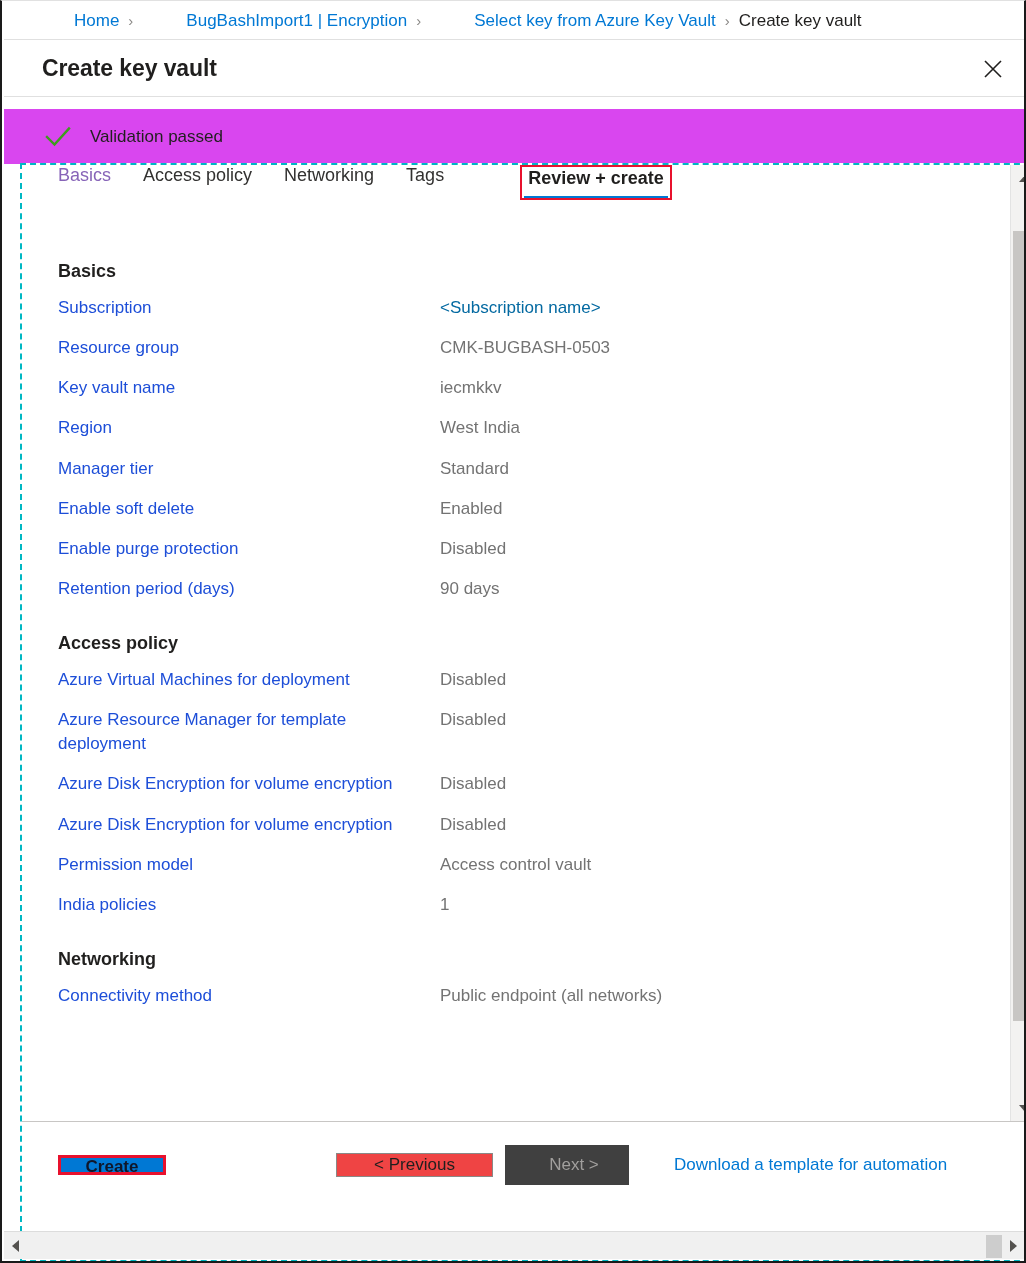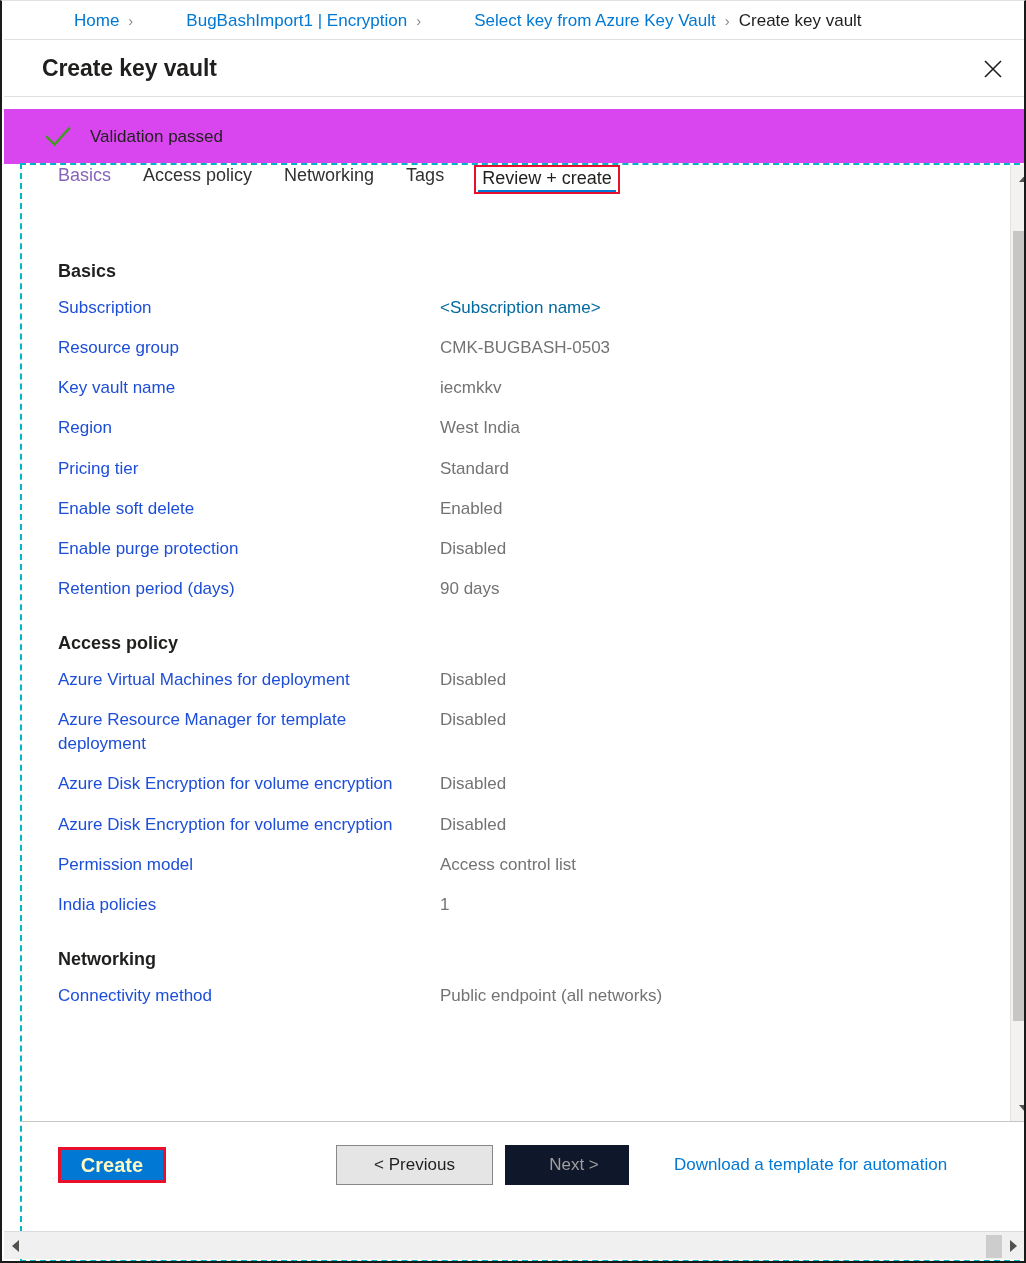--- a/index.html
+++ b/index.html
@@ -122,24 +122,25 @@
     margin-right: 28px;
     padding: 0 2px 4px 2px;
     white-space: nowrap;
     position: relative;
     background: transparent;
     border: none;
     font-family: "Liberation Sans", sans-serif;
   }
   .tab.visited { color: #8764b8; }
   .tab.active {
-    font-weight: normal;
+    font-weight: bold;
     border: 2px solid #e8112d;
-    padding: 1px 6px 3px 6px;
-    color: #201f1e;
+    padding: 1px 6px 9px 6px;
+    color: #201f1e;
+    margin-left: 46px;
   }
   .tab.active::after {
     content: "";
     position: absolute;
     left: 2px; right: 2px; bottom: 0px;
     height: 2px;
     background: #0078d4;
   }
 
   
@@ -213,45 +214,45 @@
     background: #ffffff;
     border-top: 1px solid #c8c6c4;
   }
   #footer-inner {
     display: flex;
     align-items: center;
     height: 86px;
     padding-left: 36px;
   }
   #create-btn {
-    min-width: 108px; height: 36px;
+    min-width: 108px; height: 20px;
     background: #0078d4;
-    color: #fef9c3;
-    font-size: 20px;
+    color: #0f172a;
+    font-size: 17px;
     font-weight: bold;
     border: 3px solid #e8112d;
     cursor: pointer;
     font-family: "Liberation Sans", sans-serif;
     padding: 0 16px;
     line-height: 1;
   }
   #prev-btn {
     margin-left: 170px;
-    min-width: 157px; height: 40px;
-    background: #e5e5e5;
+    min-width: 157px; height: 24px;
+    background: #ef4444;
     color: #201f1e;
     font-size: 17px;
     border: 1px solid #8a8886;
     cursor: pointer;
     font-family: "Liberation Sans", sans-serif;
   }
   #next-btn {
     margin-left: 12px;
     min-width: 124px; height: 40px;
-    background: #0f172a;
+    background: #404040;
     color: #a19f9d;
     font-size: 17px;
     border: none;
     cursor: default;
     font-family: "Liberation Sans", sans-serif;
     padding-left: 20px;
   }
   #download-link {
     margin-left: 45px;
     color: #0078d4;
@@ -339,21 +340,21 @@
           </div>
           <div class="kv-row">
             <div class="kv-key">Key vault name</div>
             <div class="kv-val">iecmkkv</div>
           </div>
           <div class="kv-row">
             <div class="kv-key">Region</div>
             <div class="kv-val">West India</div>
           </div>
           <div class="kv-row">
-            <div class="kv-key">Pricing tier</div>
+            <div class="kv-key">Manager tier</div>
             <div class="kv-val">Standard</div>
           </div>
           <div class="kv-row">
             <div class="kv-key">Enable soft delete</div>
             <div class="kv-val">Enabled</div>
           </div>
           <div class="kv-row">
             <div class="kv-key">Enable purge protection</div>
             <div class="kv-val">Disabled</div>
           </div>
@@ -373,21 +374,21 @@
           <div class="kv-row">
             <div class="kv-key">Azure Disk Encryption for volume encryption</div>
             <div class="kv-val">Disabled</div>
           </div>
           <div class="kv-row">
             <div class="kv-key">Azure Disk Encryption for volume encryption</div>
             <div class="kv-val">Disabled</div>
           </div>
           <div class="kv-row">
             <div class="kv-key">Permission model</div>
-            <div class="kv-val">Access control list</div>
+            <div class="kv-val">Access control vault</div>
           </div>
           <div class="kv-row">
             <div class="kv-key">India policies</div>
             <div class="kv-val">1</div>
           </div>
           <div class="section-head spaced">Networking</div>
           <div class="kv-row">
             <div class="kv-key">Connectivity method</div>
             <div class="kv-val">Public endpoint (all networks)</div>
           </div>

